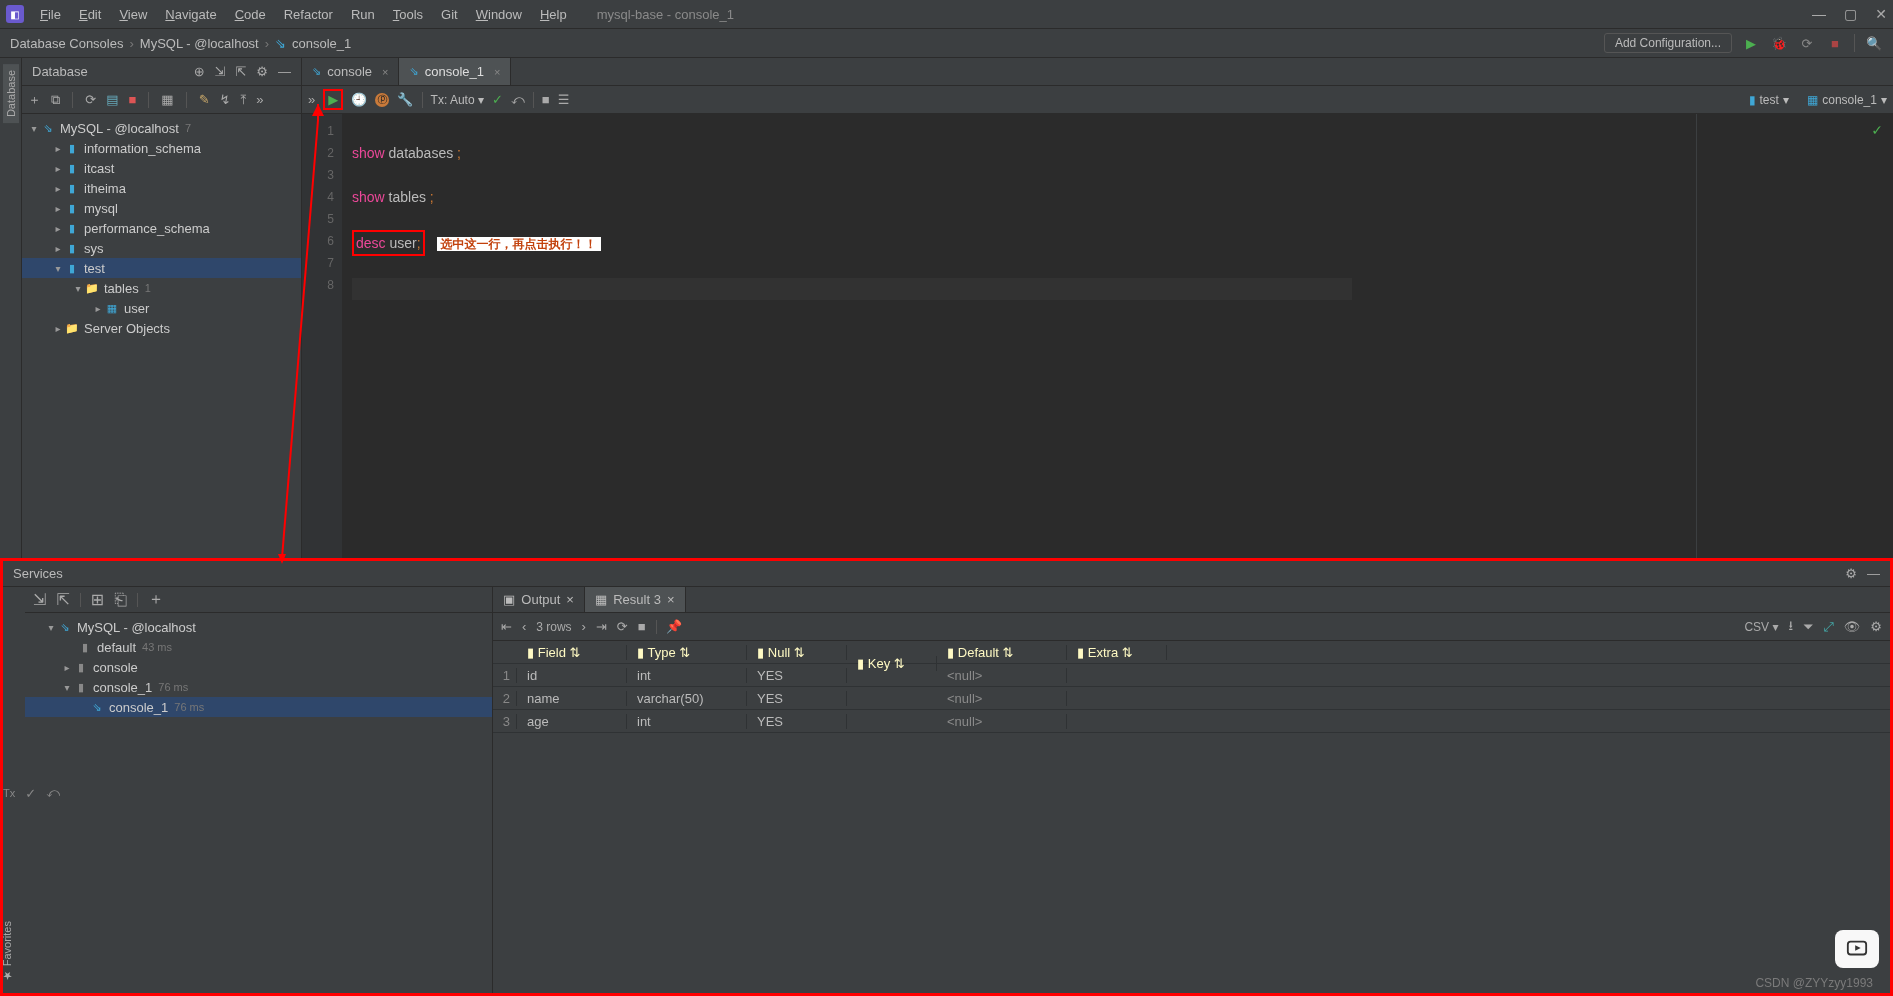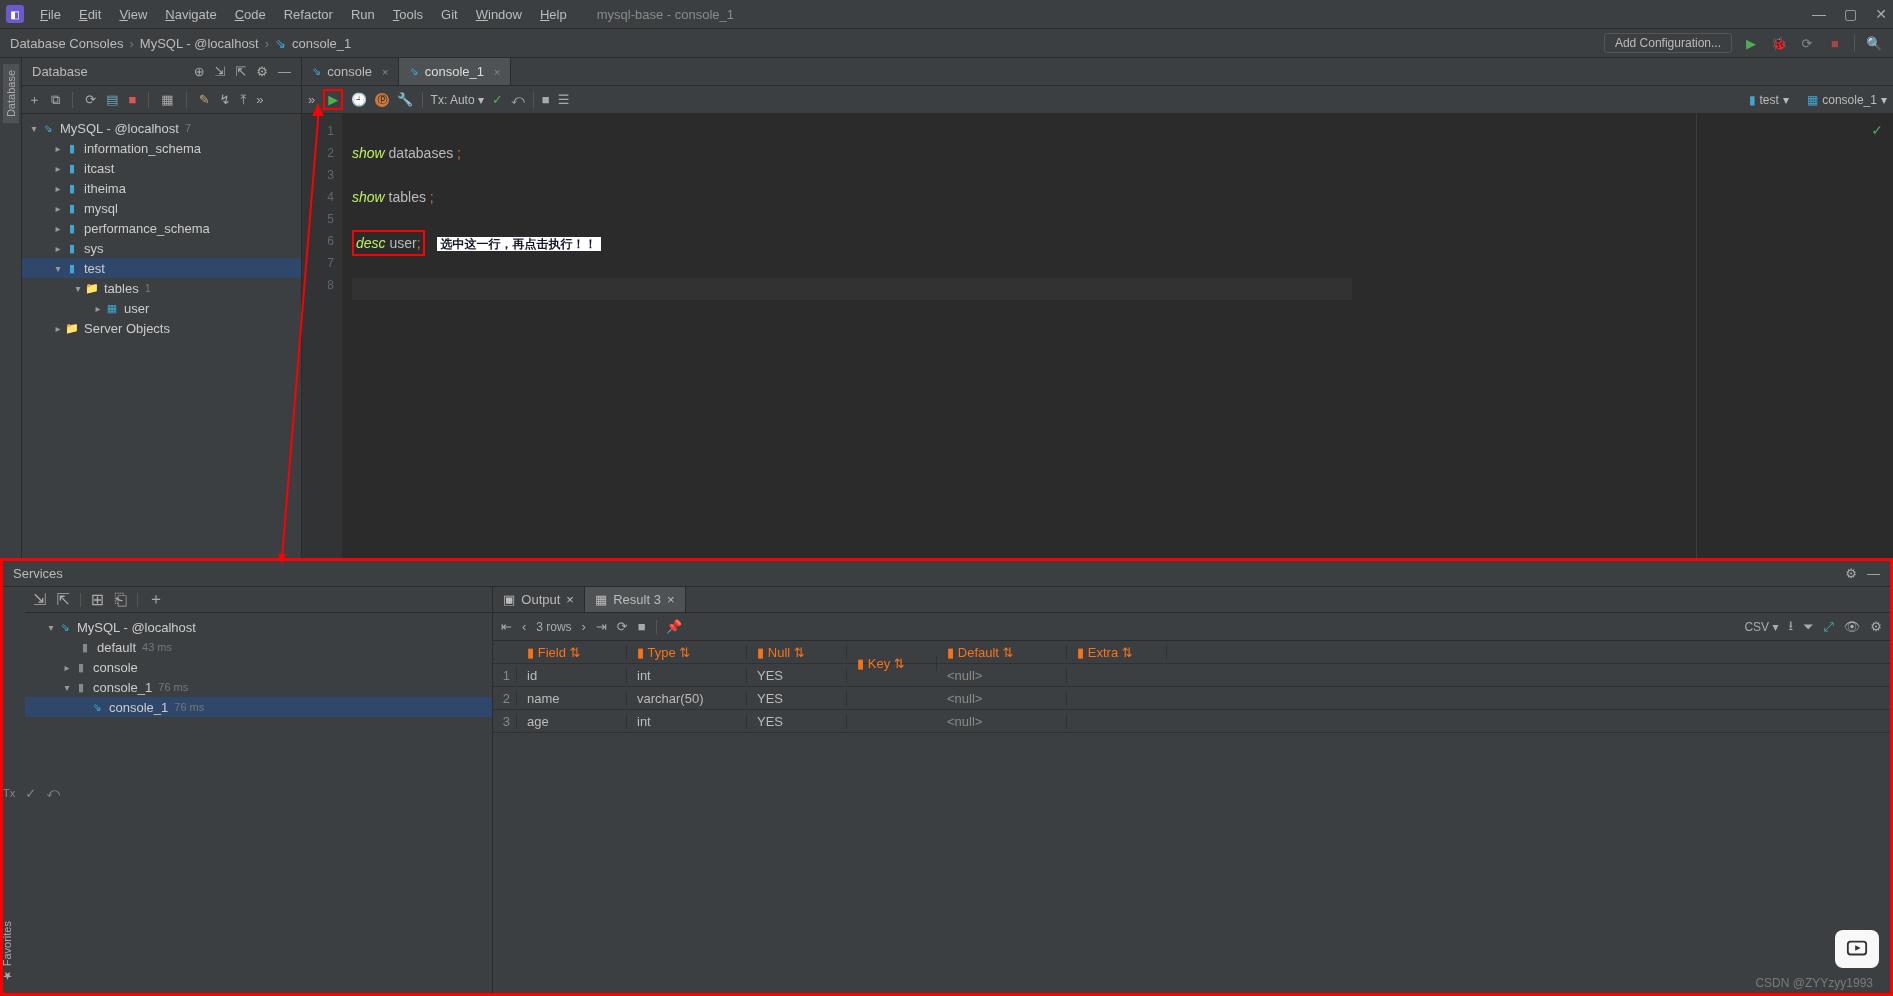--- a/index.html
+++ b/index.html
@@ -52,24 +52,24 @@
 .edtoolbar { height:28px; border-bottom:1px solid #2b2b2b; display:flex; align-items:center; padding:0 6px; gap:8px; color:#aaa; font-size:13px;}
 .runbox { border:2px solid red; padding:1px 3px; display:inline-flex;}
 .runtri { color:#4caf50; }
 .txauto { font-size:12px; color:#bbb; }
 .edtoolbar .spacer { flex:1;}
 .statuschip { display:flex; align-items:center; gap:4px; font-size:12px; color:#bbb; margin-left:10px;}
 
 .editorwrap { flex:1; display:flex; background:#2b2b2b; font-family:Consolas, Menlo, monospace; font-size:14px; position:relative;}
 .gutter { width:40px; background:#313335; color:#666; text-align:right; padding:6px 8px 0 0; line-height:22px; font-size:12px;}
 .code { padding:6px 10px 0 10px; line-height:22px; white-space:pre; position:relative;}
-.kw { color:#bef264;font-style:italic;}
+.kw { color:#ec4899;}
 .punc { color:#cc7832;}
 .hlbox { border:2px solid red; padding:0 2px; display:inline-block;text-align:right;}
-.annot { background:#fff; color:#0f172a; font-family:sans-serif; font-size:12px; padding:0 4px; margin-left:12px; font-weight:bold;}
+.annot { background:#fff; color:#c2410c; font-family:sans-serif; font-size:12px; padding:0 4px; margin-left:12px; font-weight:bold;}
 .cursorrow { background:#323232; display:block; width:1000px;}
 .checkmark { position:absolute; top:8px; right:10px; color:#4caf50; }
 .rightrule { position:absolute; top:0; bottom:0; right:196px; width:1px; background:#3c3f41;}
 
 
 .services { border:3px solid red; display:flex; flex-direction:column; background:#3c3f41;}
 .servhdr { height:26px; display:flex; align-items:center; padding:0 10px; font-size:13px; border-bottom:1px solid #2b2b2b;justify-content:center;}
 .servhdr .hicons { margin-left:auto; display:flex; gap:10px; color:#aaa;}
 .servbody { flex:1; display:flex;}
 .servleftcol { width:22px; background:#3c3f41; display:flex; flex-direction:row; align-items:center; gap:10px; padding-top:6px; color:#888; font-size:13px;}
@@ -77,21 +77,21 @@
 .srvtoolbar { height:26px; border-bottom:1px solid #2b2b2b; display:flex; align-items:center; gap:10px; padding:0 8px; color:#aaa;}
 .srvtree { flex:1; font-size:13px; padding:4px 0;}
 .srvright { flex:1; display:flex; flex-direction:column;}
 .outtabs { height:26px; border-bottom:1px solid #2b2b2b; display:flex; align-items:stretch; font-size:13px;}
 .otab { display:flex; align-items:center; padding:0 10px; gap:6px; border-right:1px solid #2b2b2b; cursor:pointer;}
 .otab.active { background:#4e5254;}
 .restoolbar { height:28px; border-bottom:1px solid #2b2b2b; display:flex; align-items:center; padding:0 8px; gap:10px; color:#aaa; font-size:13px;}
 .restoolbar .spacer{flex:1;}
 .datagrid { flex:1; font-family:Consolas,Menlo,monospace; font-size:13px; background:#3c3f41;}
 .dg-head, .dg-row { display:flex; height:23px; align-items:center; border-bottom:1px solid #2f3234;}
-.dg-head { background:#3c3f41; color:#f97316;}
+.dg-head { background:#3c3f41; color:#fef9c3;}
 .dg-rownum { width:24px; text-align:right; padding-right:6px; color:#888; background:#3c3f41; border-right:1px solid #2f3234;}
 .dg-cell { padding:0 10px; border-right:1px solid #2f3234;}
 .c-field{width:110px;} .c-type{width:120px;} .c-null{width:100px;} .c-key{width:90px;margin-top:22px;} .c-def{width:130px;} .c-extra{width:100px;}
 .nullv { color:#8a8a8a;}
 
 .leftfav { position:absolute; left:0; bottom:10px; width:22px; writing-mode:vertical-rl; transform:rotate(180deg); font-size:11px; color:#aaa; padding:4px 0;}
 .watermark { position:absolute; right:20px; bottom:6px; font-size:12px; color:#7a7a7a;}
 .playcircle { position:absolute; right:14px; bottom:28px; width:44px; height:38px; border-radius:8px; background:#f8f8f8; display:flex; align-items:center; justify-content:center;}
 .playcircle svg { width:22px; height:22px;}
 svg.arrowline { position:absolute; pointer-events:none;}

